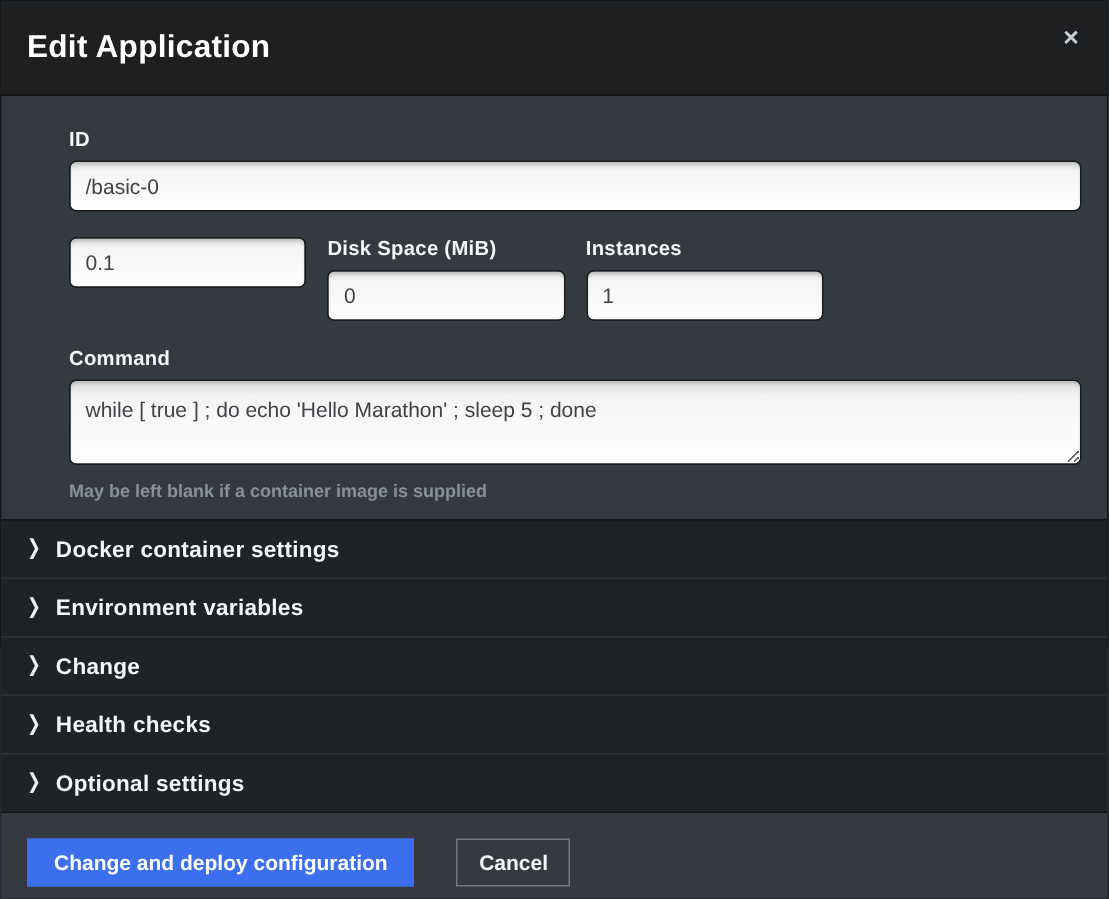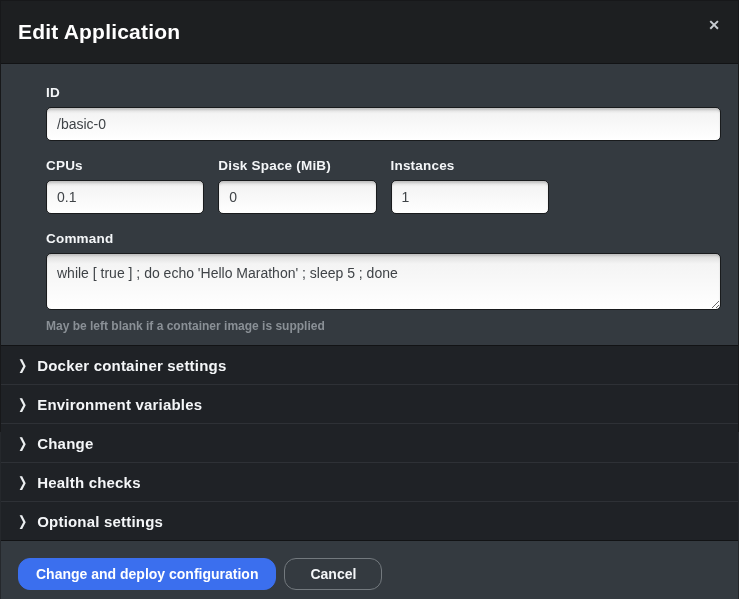--- a/index.html
+++ b/index.html
@@ -120,38 +120,39 @@
   
   .modal-footer {
     flex: 1;
     background: #343a40;
     display: flex; align-items: flex-start;
     padding: 17px;
     gap: 8px;
   }
   .btn {
     height: 32px;
-    border-radius: 12px;
+    border-radius: 0;
     font-family: "Liberation Sans", "DejaVu Sans", sans-serif;
     font-size: 14px;
     font-weight: 700;
     cursor: pointer;
     display: inline-flex; align-items: center; justify-content: center;
   }
   .btn-primary {
     background: #3b6fee;
     border: 1px solid #3b6fee;
     color: #ffffff;
     padding: 0 17px;
   }
   .btn-default {
     background: transparent;
     border: 1px solid #73797e;
     color: #f4f6f8;
-    padding: 0 25px;
+    padding: 0 14px;
+    margin-left: 20px;
   }
 </style>
 </head>
 <body>
 
 <div class="modal">
 
   <div class="modal-header">
     <div class="modal-title">Edit Application</div>
     <button class="close-btn">✕</button>
@@ -159,21 +160,20 @@
 
   <div class="form-body">
 
     <div class="form-group">
       <label class="field-label">ID</label>
       <input class="text-input" type="text" value="/basic-0" style="">
     </div>
 
     <div class="field-row">
       <div>
-        <label class="field-label">CPUs</label>
         <input class="text-input" type="text" value="0.1" style="">
       </div>
       <div>
         <label class="field-label">Disk Space (MiB)</label>
         <input class="text-input" type="text" value="0" style="">
       </div>
       <div>
         <label class="field-label">Instances</label>
         <input class="text-input" type="text" value="1" style="">
       </div>

